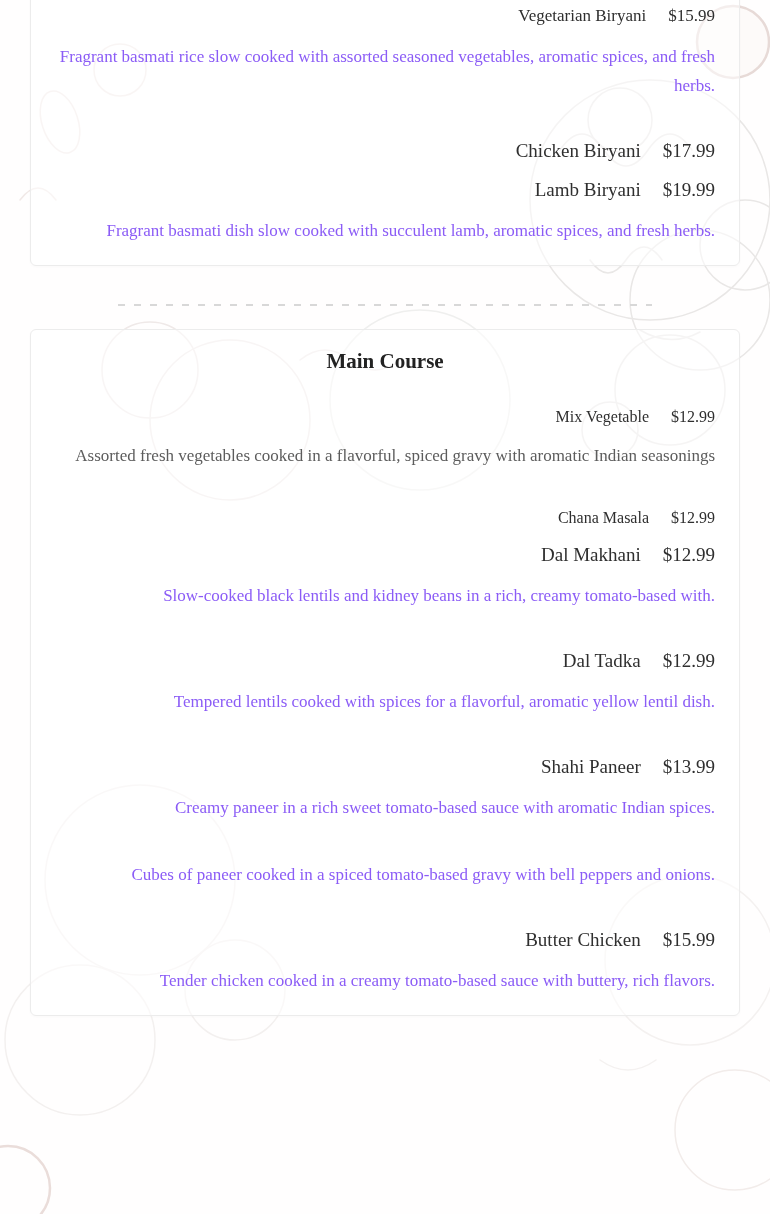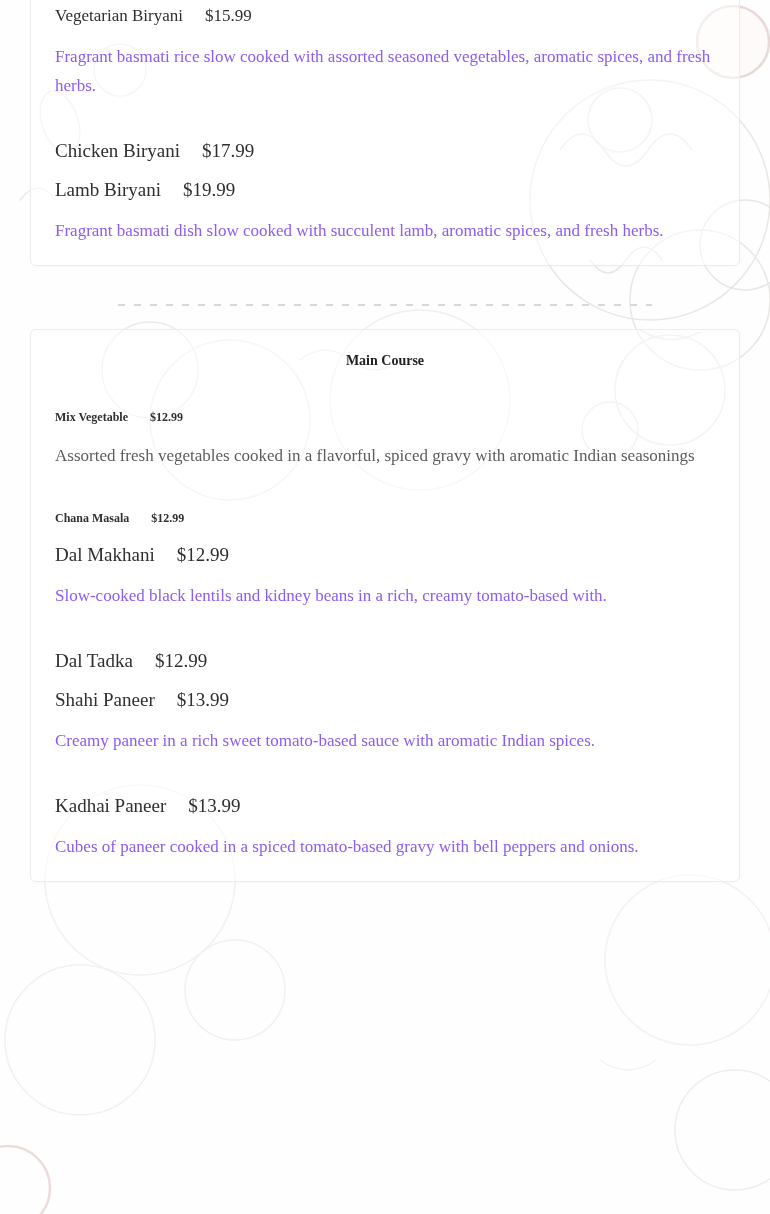--- a/index.html
+++ b/index.html
@@ -34,46 +34,45 @@
     margin-top: -14px;
   }
   .section-divider {
     width: 534px;
     height: 2px;
     margin: 38px auto 23px;
     background: repeating-linear-gradient(90deg, #d8d8d8 0 7px, transparent 7px 16px);
   }
   .section-title {
     margin: 0 0 29px;
-    font-size: 14px;
+    font-size: 21px;
     line-height: 30px;
     font-weight: bold;
     color: #222222;
     text-align: center;
   }
-  .menu-item { text-align: left; }
+  .menu-item { text-align: right; }
   .item-head {
     font-size: 19px;
     line-height: 26px;
     margin-bottom: 13px;
     color: #2f2f2f;
   }
   .item-head .price { margin-left: 22px; }
   .item-desc {
     margin: 0 0 38px;
     font-size: 17px;
     line-height: 29px;
     color: #8b5cf6;
   }
   .menu-item.medium .item-head { font-size: 17px; }
   .menu-item.compact .item-head {
-    font-size: 12px;
+    font-size: 16px;
     line-height: 24px;
     margin-bottom: 12px;
-    font-weight: bold;
   }
   .menu-item.compact .item-desc {
     color: #5c5c5c;
     margin-bottom: 36px;
   }
   .menu-item:last-child .item-desc { margin-bottom: 0; }
 </style>
 </head>
 <body>
 
@@ -147,24 +146,28 @@
         </div>
         <div class="menu-item compact">
           <div class="item-head"><span class="item-name">Chana Masala</span><span class="price">$12.99</span></div>
         </div>
         <div class="menu-item normal">
           <div class="item-head"><span class="item-name">Dal Makhani</span><span class="price">$12.99</span></div>
           <p class="item-desc">Slow-cooked black lentils and kidney beans in a rich, creamy tomato-based with.</p>
         </div>
         <div class="menu-item normal">
           <div class="item-head"><span class="item-name">Dal Tadka</span><span class="price">$12.99</span></div>
+          <p class="item-desc">Tempered lentils cooked with spices for a flavorful, aromatic yellow lentil dish.</p>
         </div>
         <div class="menu-item normal">
           <div class="item-head"><span class="item-name">Shahi Paneer</span><span class="price">$13.99</span></div>
           <p class="item-desc">Creamy paneer in a rich sweet tomato-based sauce with aromatic Indian spices.</p>
         </div>
         <div class="menu-item normal">
-          <div class="item-head"><span class="item-name">Kadhai Paneer</span><span class="price">$13.99</span></div>
           <p class="item-desc">Cubes of paneer cooked in a spiced tomato-based gravy with bell peppers and onions.</p>
+        </div>
+        <div class="menu-item normal">
+          <div class="item-head"><span class="item-name">Butter Chicken</span><span class="price">$15.99</span></div>
+          <p class="item-desc">Tender chicken cooked in a creamy tomato-based sauce with buttery, rich flavors.</p>
         </div>
       </section>
     </div>
 </main>
 
 </body></html>

